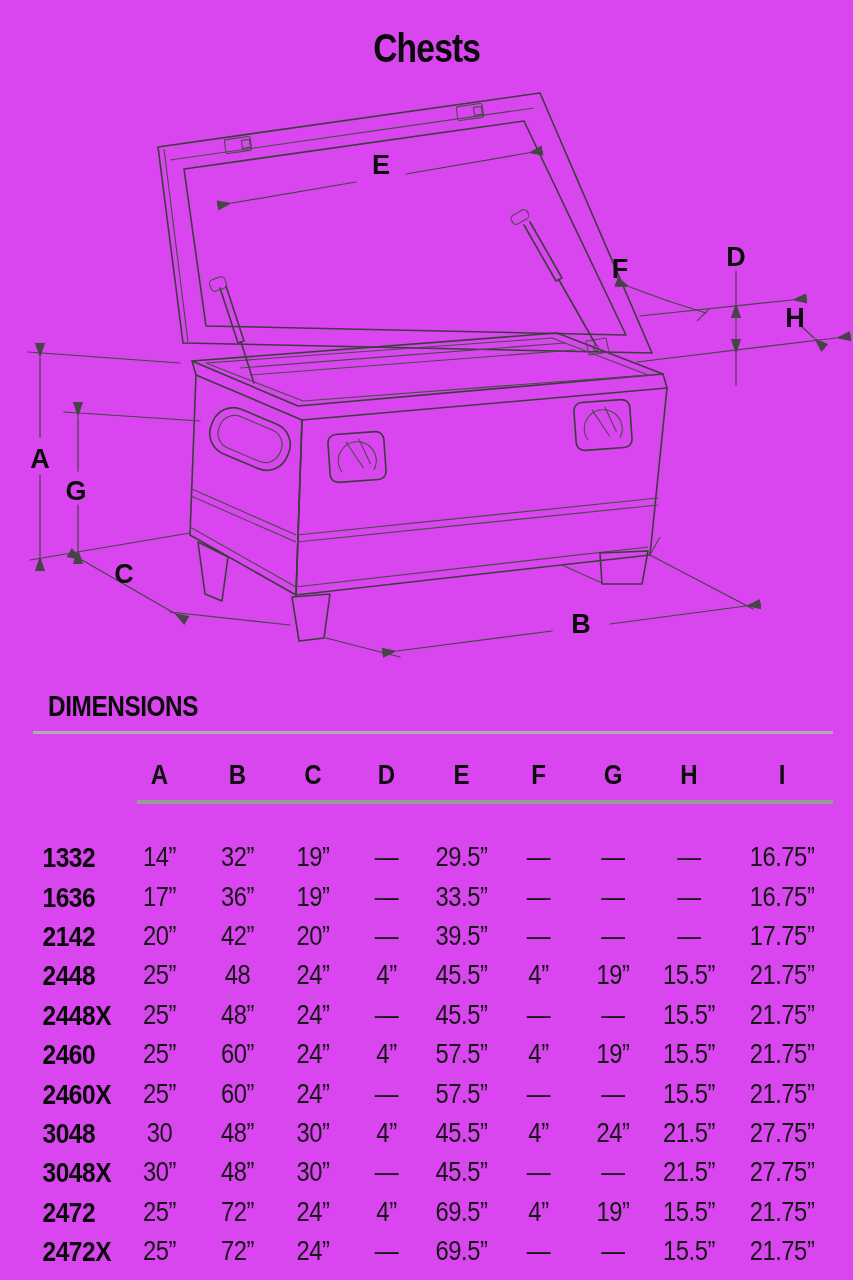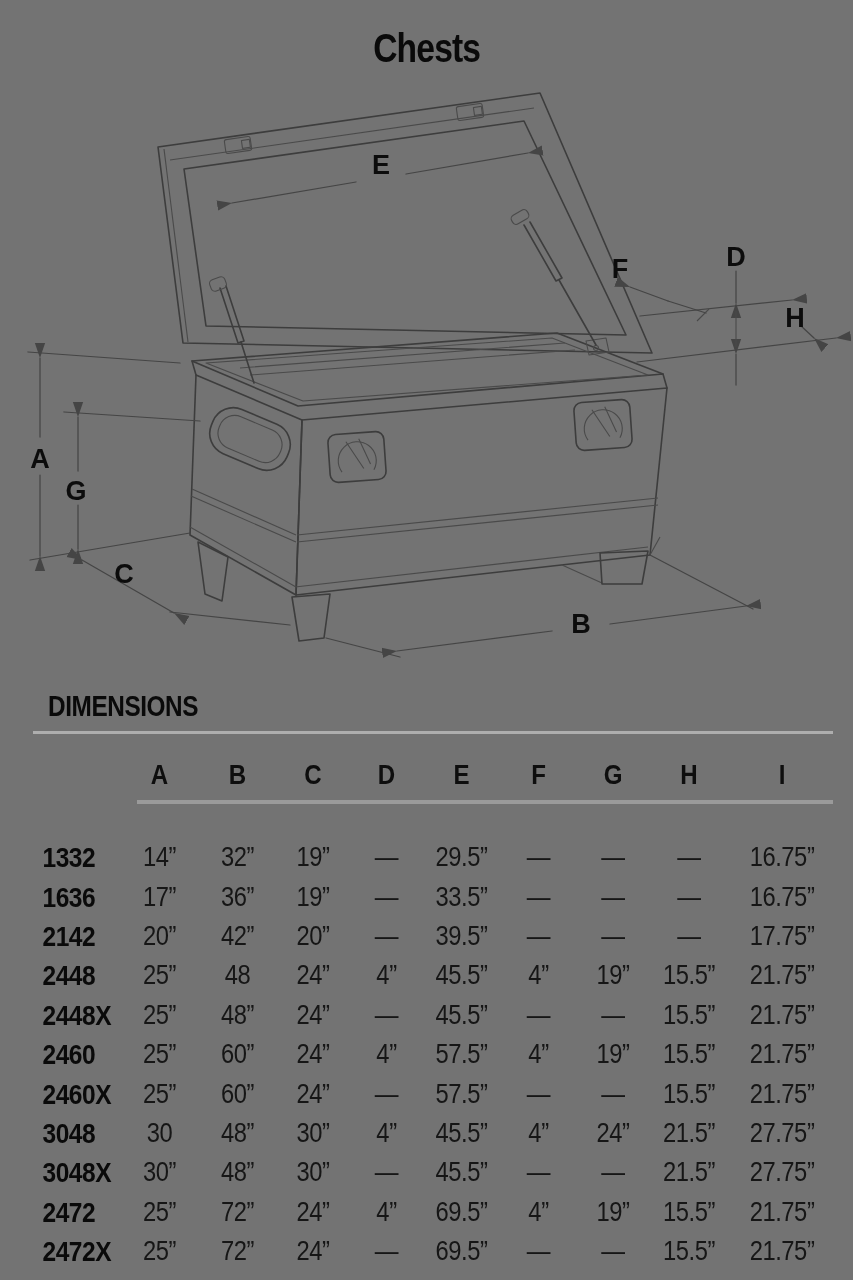--- a/index.html
+++ b/index.html
@@ -1,17 +1,17 @@
 <!DOCTYPE html>
 <html><head>
 <meta charset="utf-8">
 <style>
   html,body { margin:0; padding:0; background:#fff; }
   .page {
-    position:relative; width:853px; height:1280px; background:#737373;
+    position:relative; width:853px; height:1280px; background:#d946ef;
     font-family:"Liberation Sans", sans-serif; color:#111;
     overflow:hidden;
     --cols: 87px 79px 77px 74px 73px 77px 77px 72px 80px 106px;
   }
   .title {
     position:absolute; top:26px; left:0; width:853px; text-align:center;
     font-size:40px; font-weight:bold; letter-spacing:-1px; color:#0a0a0a;
   }
   .cond { display:inline-block; transform:scaleX(.84); transform-origin:center; }
   .diagram { position:absolute; top:85px; left:0; }

